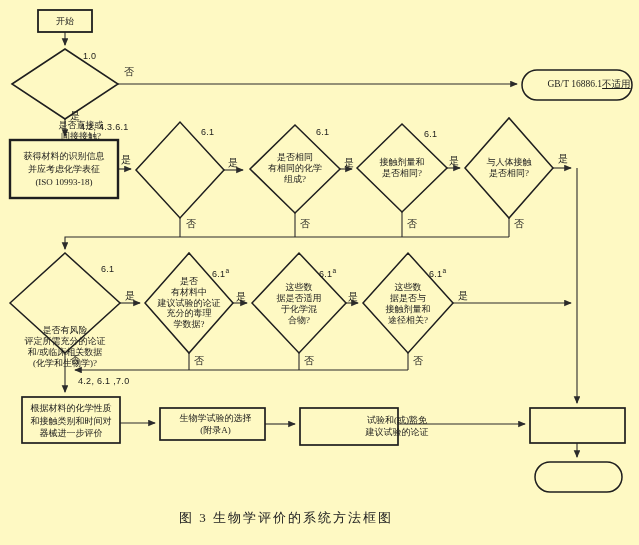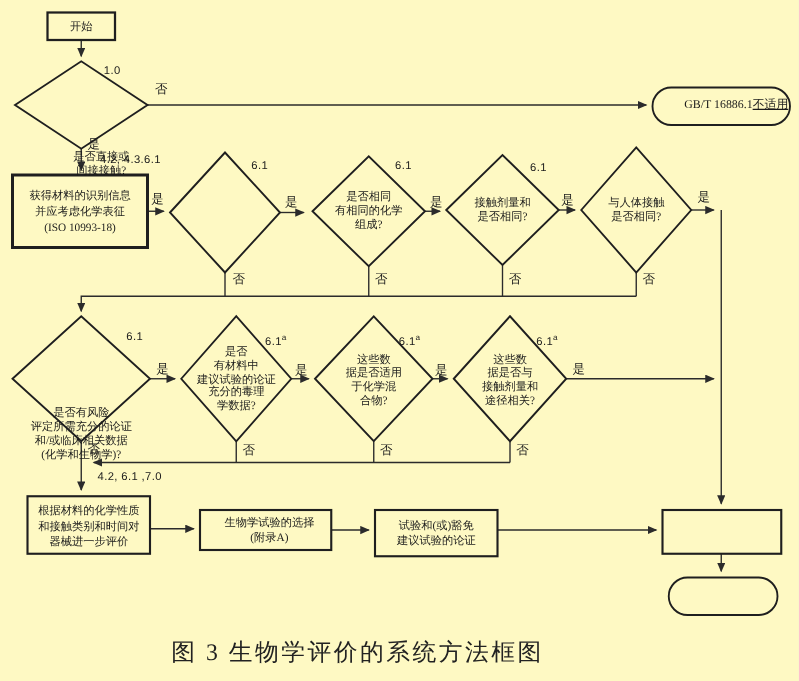--- a/index.html
+++ b/index.html
@@ -9,21 +9,21 @@
   .txt{position:absolute;font-size:9px;line-height:11px;color:#1b1b1b;
        text-align:center;white-space:pre-line;font-family:"Liberation Serif",serif;}
   .lbl{position:absolute;font-size:10px;line-height:10px;color:#1b1b1b;
        font-family:"Liberation Serif",serif;}
   .ref{position:absolute;font-size:9px;line-height:9px;color:#1b1b1b;
        font-family:"Liberation Sans",sans-serif;letter-spacing:.3px;white-space:nowrap;}
   .ref sup{font-size:6.5px;vertical-align:super;}
   .stadium-text{line-height:29px;}
   .u{text-decoration:underline;}
   .caption{position:absolute;left:0;top:509px;width:572px;text-align:center;
-           font-size:19px;letter-spacing:2px;color:#222;
+           font-size:13px;letter-spacing:2px;color:#222;
            font-family:"Liberation Serif",serif;}
 </style>
 </head>
 <body>
 
 <div class="page">
 
   <svg width="639" height="545" viewBox="0 0 639 545">
     <defs>
       <marker id="ah" markerWidth="9" markerHeight="8" refX="6.2" refY="3" orient="auto">
@@ -111,21 +111,21 @@
 合物?</div>
   <div class="txt" style="left:363px;top:282px;width:90px;">这些数
 据是否与
 接触剂量和
 途径相关?</div>
   <div class="txt" style="left:22px;top:402px;width:98px;line-height:12.5px;">根据材料的化学性质
 和接触类别和时间对
 器械进一步评价</div>
   <div class="txt" style="left:160px;top:412px;width:87px;line-height:12px;margin-left:12px;">生物学试验的选择
 (附录A)</div>
-  <div class="txt" style="left:300px;top:414px;width:98px;line-height:12px;">试验和(或)豁免
+  <div class="txt" style="left:300px;top:414px;width:98px;line-height:12px;padding-left:48px;">试验和(或)豁免
 建议试验的论证</div>
 
   <div class="ref" style="left:83px;top:52px;">1.0</div>
   <div class="ref" style="left:80px;top:123px;">4.2, 4.3.6.1</div>
   <div class="ref" style="left:201px;top:128px;">6.1</div>
   <div class="ref" style="left:316px;top:128px;">6.1</div>
   <div class="ref" style="left:424px;top:130px;">6.1</div>
   <div class="ref" style="left:101px;top:265px;">6.1</div>
   <div class="ref" style="left:212px;top:266px;"><span>6.1</span><sup>a</sup></div>
   <div class="ref" style="left:319px;top:266px;"><span>6.1</span><sup>a</sup></div>

